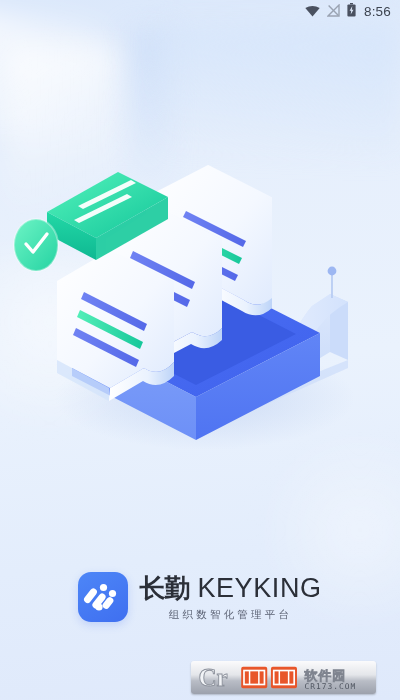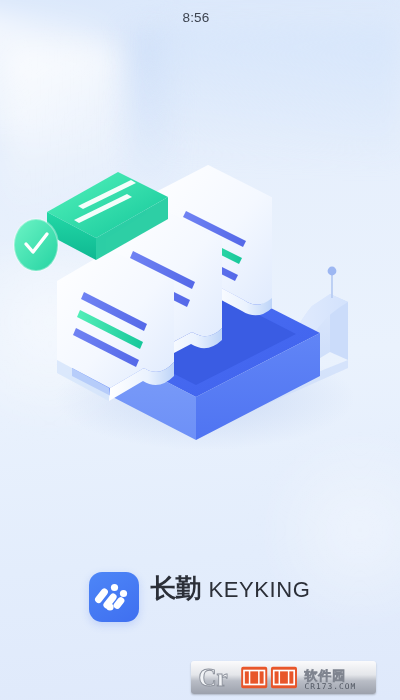--- a/index.html
+++ b/index.html
@@ -62,21 +62,20 @@
     position: absolute;
     left: 0; top: 0;
     width: 400px; height: 24px;
     display: flex;
     align-items: center;
     justify-content: flex-end;
     gap: 7px;
     padding-right: 9px;
     box-sizing: border-box;
     z-index: 40;
-    flex-direction: column;
   }
   #statusbar .sb-icon { display: block; }
   #statusbar .sb-time {
     color: #3d4450;
     font-size: 13.5px;
     letter-spacing: .2px;
     line-height: 1;
     padding-left: 1px;
   }
 
@@ -117,21 +116,21 @@
     line-height: 1;
   }
   .brand-cn {
     font-family: "DejaVu Sans", sans-serif;
     font-size: 26px;
     font-weight: bold;
     color: #2b2f38;
     letter-spacing: -1px;
   }
   .brand-en {
-    font-size: 22px;
+    font-size: 27px;
     color: #2b2f38;
     letter-spacing: .6px;
     margin-left: 8px;
     font-weight: 400;
   }
   .brand-sub {
     margin-top: 6px;
     font-family: "DejaVu Sans", sans-serif;
     font-size: 10.5px;
     color: #5d6476;
@@ -342,20 +341,21 @@
           <circle cx="21" cy="35" r="3.6"></circle>
         </g>
       </svg>
     </div>
 
     <div id="brand-text">
       <div class="brand-row">
         <span class="brand-cn">长勤</span>
         <span class="brand-en">KEYKING</span>
       </div>
+      <div class="brand-sub">组织数智化管理平台</div>
     </div>
   </div>
 
   <div id="watermark">
     <svg width="199" height="33" viewBox="0 0 199 33">
 
       <text x="8" y="26" font-family="'Liberation Serif', serif" font-size="27" font-weight="bold" fill="#f2f4f7" stroke="#8d929c" stroke-width="1">Cr</text>
 
       <g>
         <rect x="54" y="5" width="28" height="23" rx="2" fill="#e8562a"></rect>

